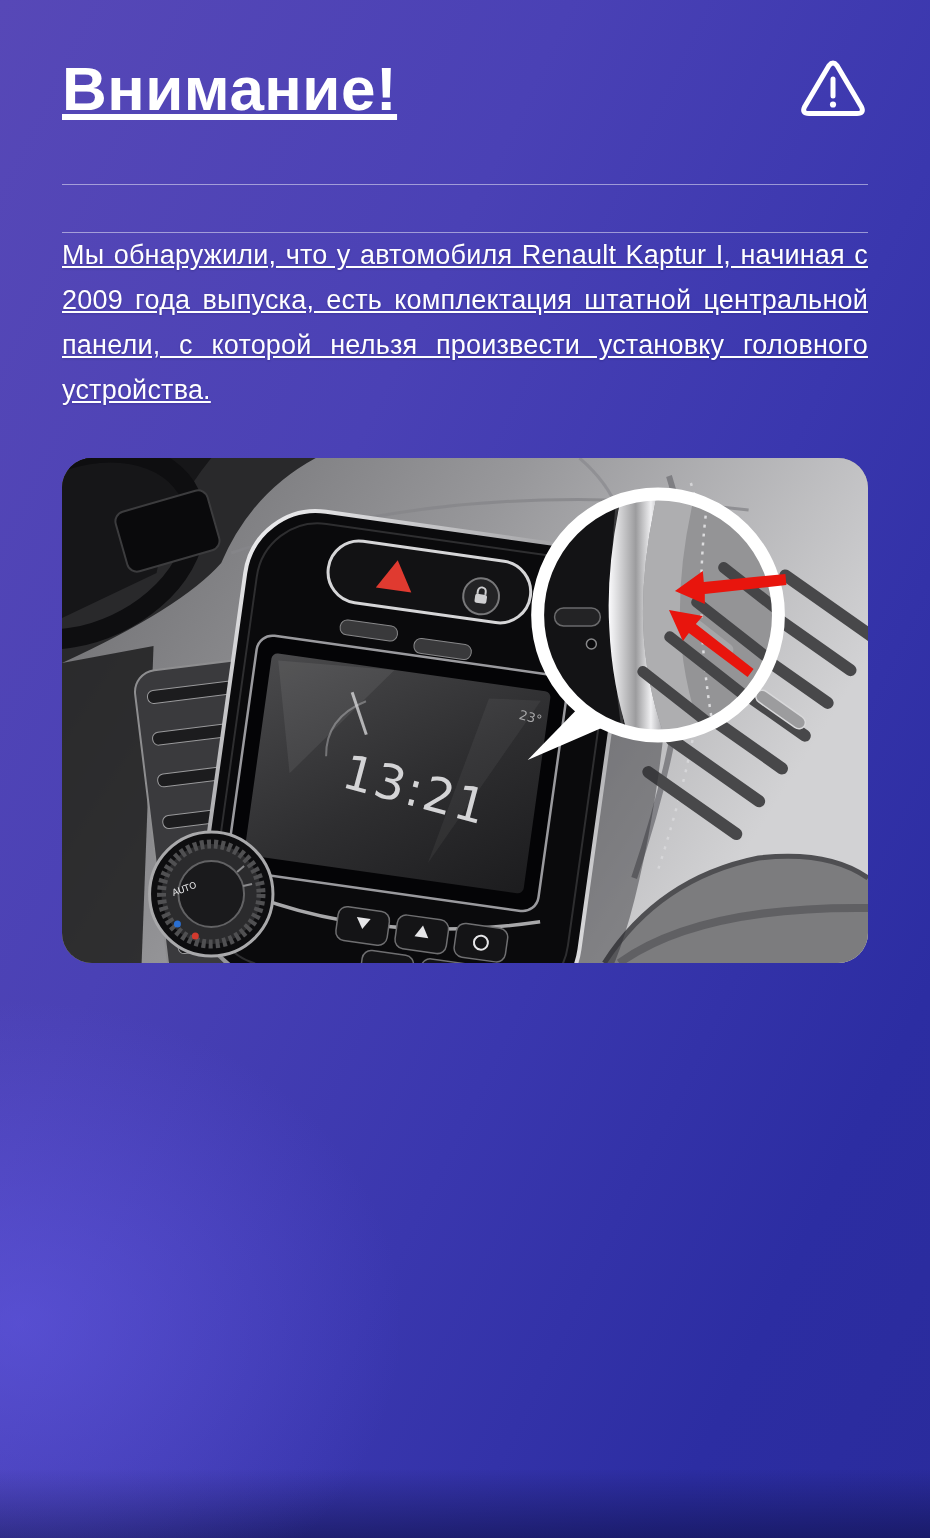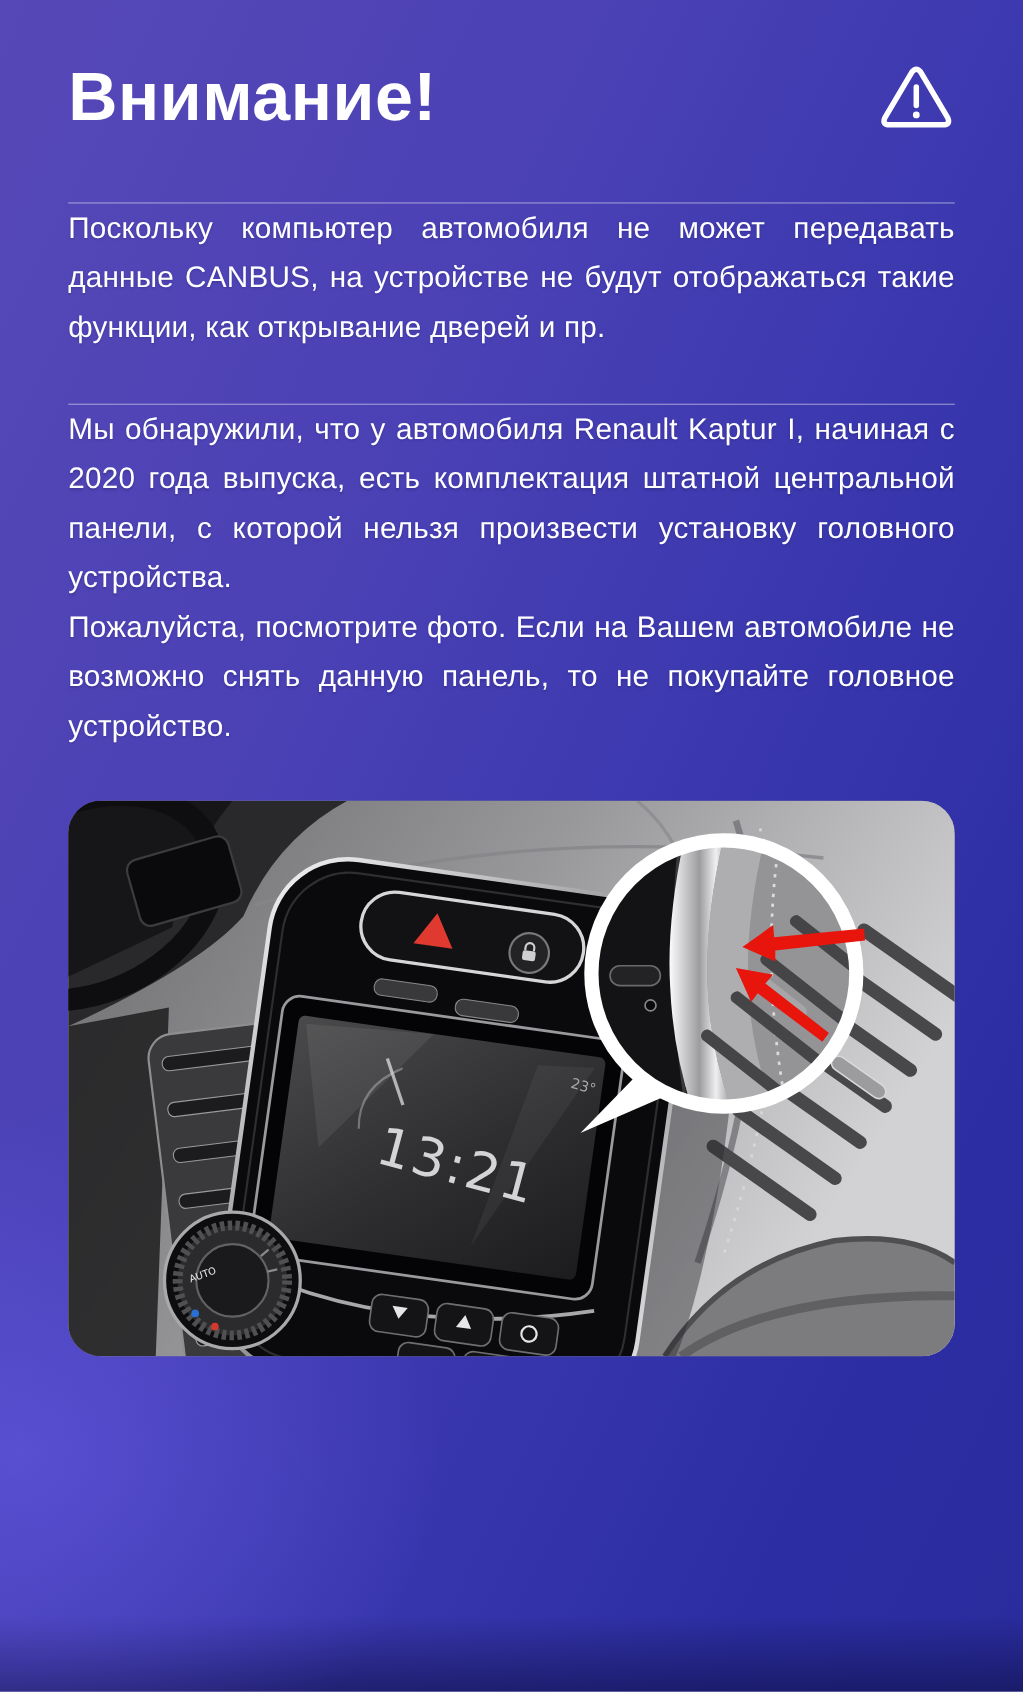--- a/index.html
+++ b/index.html
@@ -9,20 +9,21 @@
     overflow:hidden;
   }
   .banner{
     position:relative;
     width:930px;height:1538px;
     background:
       radial-gradient(620px 520px at 2% 86%, rgba(104,94,238,0.50), rgba(104,94,238,0) 62%),
       linear-gradient(180deg, rgba(12,14,64,0) 95.5%, rgba(12,14,64,0.55) 100%),
       linear-gradient(116deg, #5748b7 0%, #4a41b5 34%, #3a37ae 60%, #2c2da2 84%, #2a2b9c 100%);
     color:#ffffff;
+    text-decoration:underline;
   }
   .content{padding:0 62px;}
   .hdr{
     display:flex;justify-content:space-between;align-items:center;
     padding-top:52px;height:74px;
   }
   .title{
     font-size:62px;line-height:74px;font-weight:700;margin:0;
     letter-spacing:0.5px;
   }
@@ -57,26 +58,24 @@
       <h1 class="title">Внимание!</h1>
       <svg class="warn-ico" viewBox="0 0 66 60">
         <path d="M29 6.5 Q33 1.5 37 6.5 L61.5 48 Q64.5 54.5 57 54.5 L9 54.5 Q1.5 54.5 4.5 48 Z" fill="none" stroke="#ffffff" stroke-width="5" stroke-linejoin="round"></path>
         <line x1="33" y1="20" x2="33" y2="37" stroke="#ffffff" stroke-width="5" stroke-linecap="round"></line>
         <circle cx="33" cy="45.5" r="3.1" fill="#ffffff"></circle>
       </svg>
     </div>
 
     <div class="divider div1"></div>
 
-    <p class="body p1">Поскольку компьютер автомобиля не может передавать данные CANBUS, на устройстве не будут отображаться такие функции, как открывание дверей и пр.</p>
 
     <div class="divider div2"></div>
 
-    <p class="body p2">Мы обнаружили, что у автомобиля Renault Kaptur I, начиная с 2020 года выпуска, есть комплектация штатной центральной панели, с которой нельзя произвести установку головного устройства.</p>
-    <p class="body p3">Пожалуйста, посмотрите фото. Если на Вашем автомобиле не возможно снять данную панель, то не покупайте головное устройство.</p>
+    <p class="body p2">Мы обнаружили, что у автомобиля Renault Kaptur I, начиная с 2009 года выпуска, есть комплектация штатной центральной панели, с которой нельзя произвести установку головного устройства.</p>
 
     <figure class="photo">
       <svg viewBox="0 0 810 505" preserveAspectRatio="none">
         <defs>
           <linearGradient id="dashbg" x1="0" y1="0" x2="1" y2="0.4">
             <stop offset="0" stop-color="#6b6b6e"></stop>
             <stop offset="0.5" stop-color="#98989b"></stop>
             <stop offset="1" stop-color="#d2d2d4"></stop>
           </linearGradient>
           <linearGradient id="chromeS" x1="0" y1="0" x2="1" y2="1">

